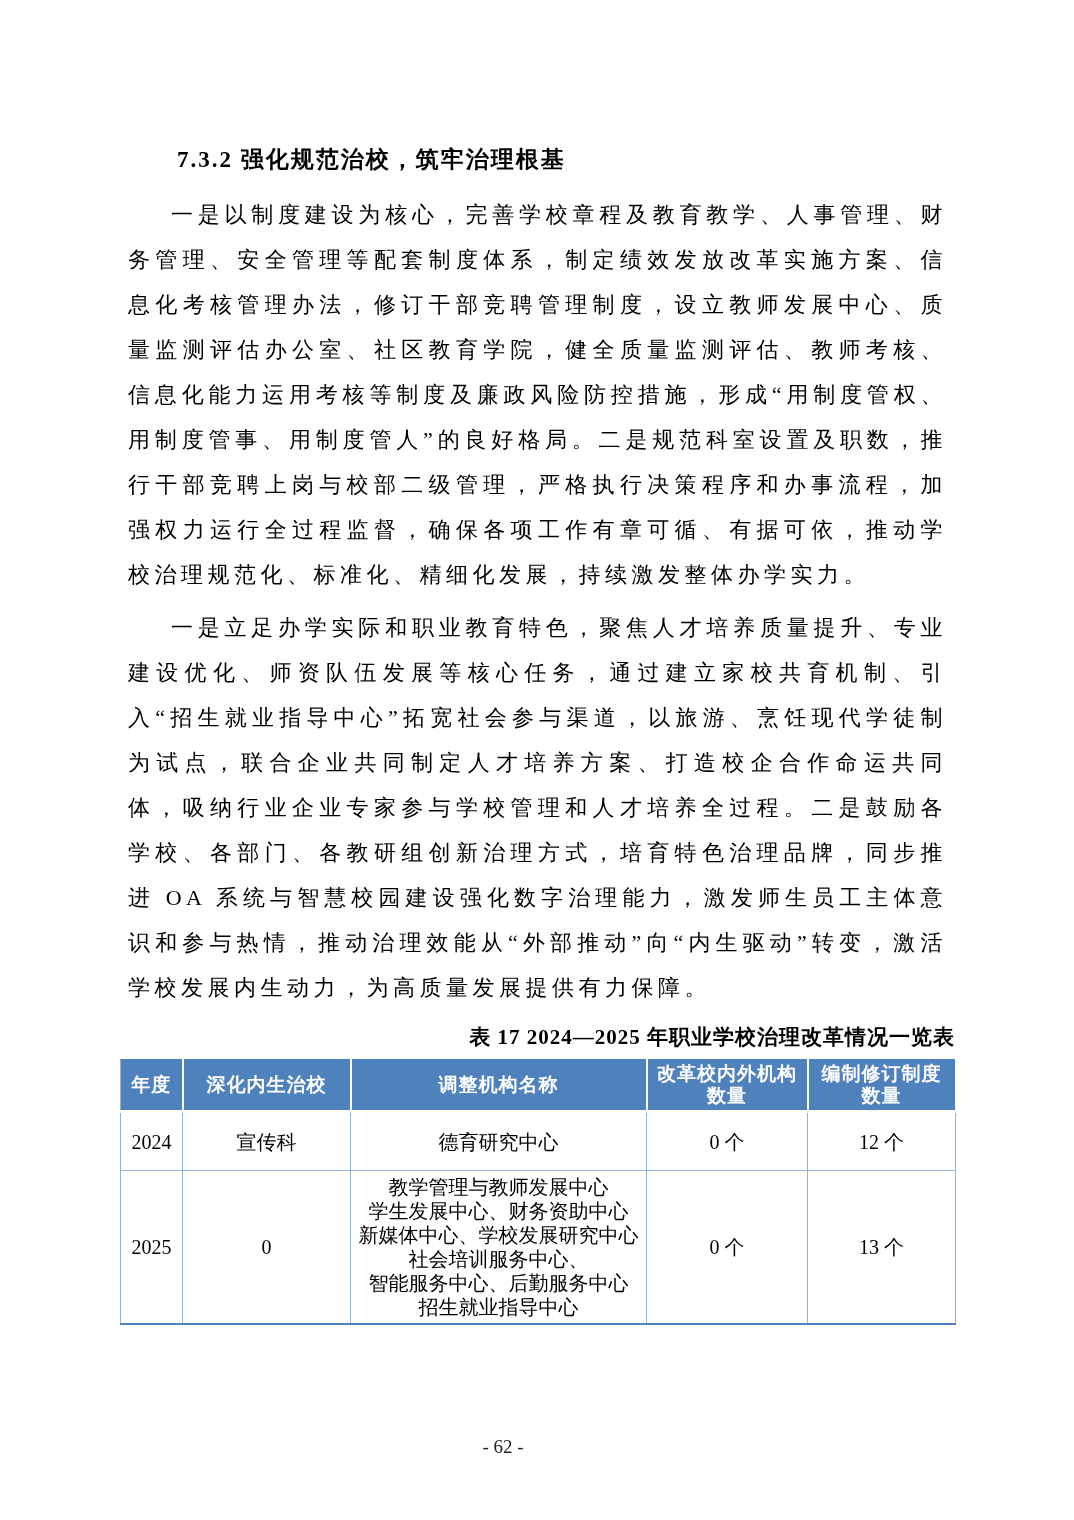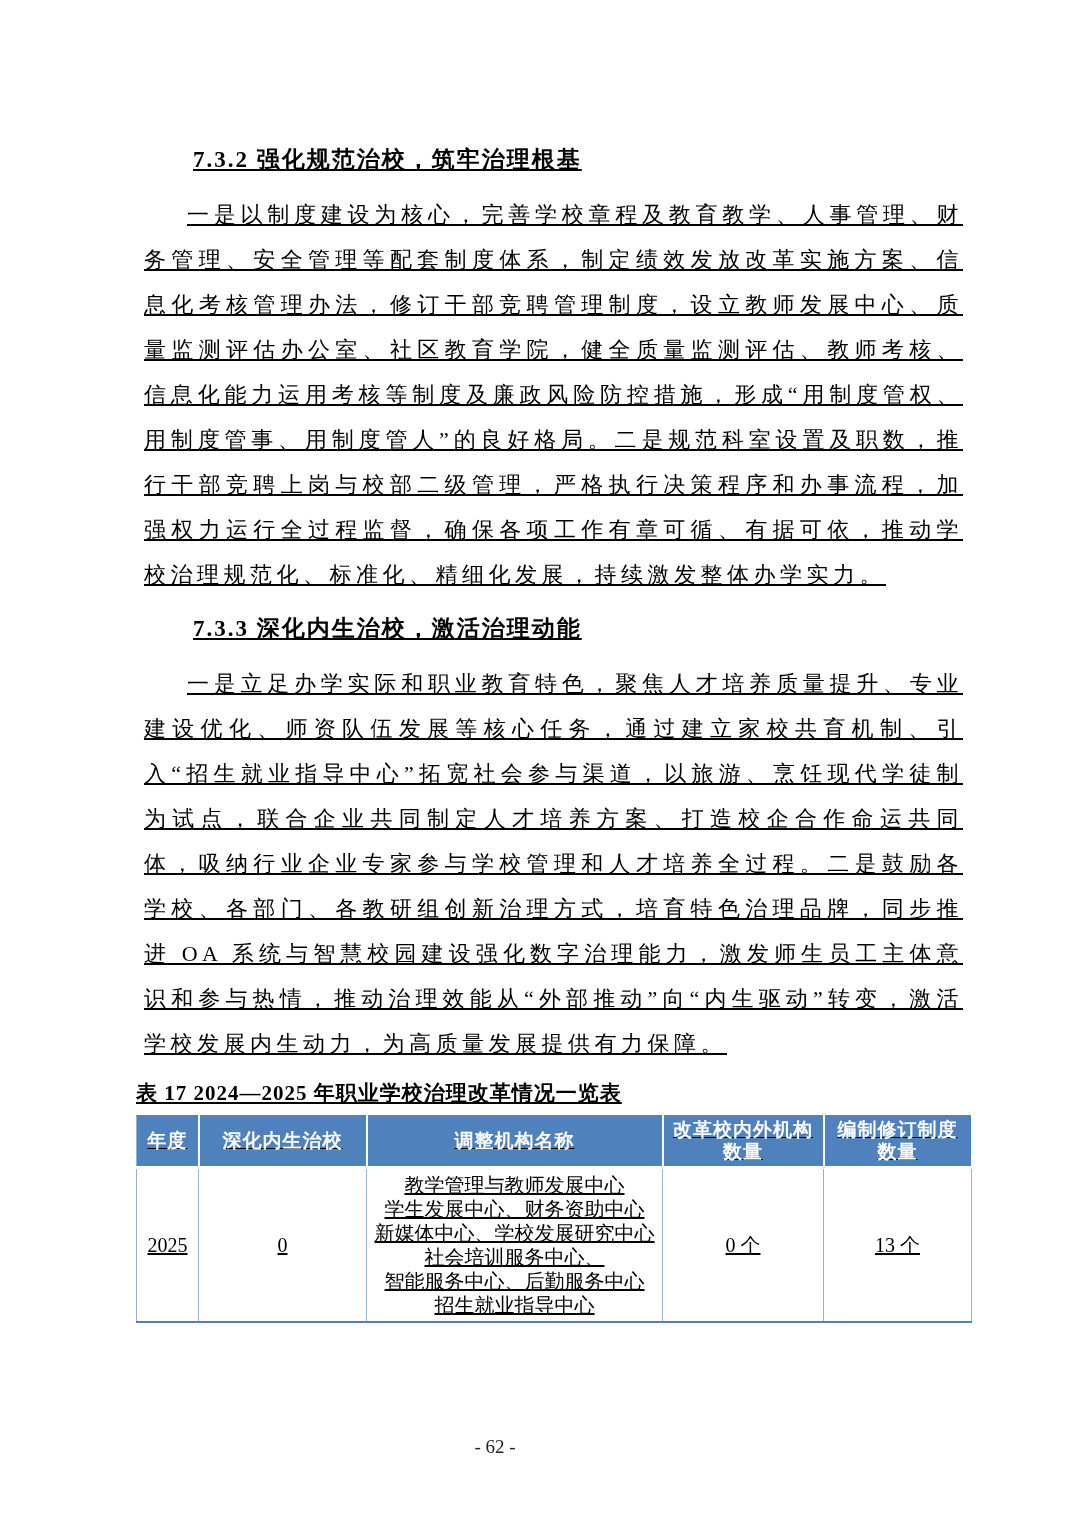--- a/index.html
+++ b/index.html
@@ -7,23 +7,22 @@
   body {
     width: 1074px; height: 1520px;
     position: relative;
     background: #ffffff;
     color: #000000;
     font-family: "Liberation Serif", "DejaVu Serif", serif;
     overflow: hidden;
   }
   .content {
     position: absolute;
-    top: 136px; left: 136px;
+    top: 136px; left: 120px;
     width: 835px;
-    text-decoration: underline;
   }
   .heading {
     font-size: 23px;
     font-weight: 700;
     line-height: 48px;
     margin: 0;
     padding-left: 57px;
     letter-spacing: 2px;
     white-space: nowrap;
   }
@@ -32,21 +31,21 @@
     line-height: 45px;
     margin: 8px;
     text-align: justify;
     text-indent: 43px;
     letter-spacing: 4.5px;
   }
   .table-caption {
     margin-top: 13px;
     font-size: 21px;
     font-weight: 700;
-    text-align: left;
+    text-align: right;
     line-height: 28px;
     letter-spacing: 1px;
   }
   table.reform-table {
     width: 835px;
     margin-top: 8px;
     border-collapse: collapse;
     table-layout: fixed;
     border-left: 1px solid var(--table-border, #95B3D7);
     border-right: 1px solid var(--table-border, #95B3D7);
@@ -75,37 +74,36 @@
     line-height: 24px;
     text-align: center;
     vertical-align: middle;
     padding: 4px 4px;
     border: 1px solid var(--table-border, #95B3D7);
   }
   table.reform-table tbody tr.first-row td { height: 59px; }
   table.reform-table tbody td.multiline { white-space: pre-line; }
   .page-footer {
     position: absolute;
-    top: 1436px; left: 8px;
+    top: 1436px; left: 16px;
     width: 974px;
     text-align: center;
     font-size: 19px;
     color: #222222;
   }
 </style>
 </head>
 <body>
 
 <div class="content">
 
   <h3 class="heading">7.3.2 强化规范治校，筑牢治理根基</h3>
 
   <p class="para">一是以制度建设为核心，完善学校章程及教育教学、人事管理、财务管理、安全管理等配套制度体系，制定绩效发放改革实施方案、信息化考核管理办法，修订干部竞聘管理制度，设立教师发展中心、质量监测评估办公室、社区教育学院，健全质量监测评估、教师考核、信息化能力运用考核等制度及廉政风险防控措施，形成“用制度管权、用制度管事、用制度管人”的良好格局。二是规范科室设置及职数，推行干部竞聘上岗与校部二级管理，严格执行决策程序和办事流程，加强权力运行全过程监督，确保各项工作有章可循、有据可依，推动学校治理规范化、标准化、精细化发展，持续激发整体办学实力。</p>
 
-  <h3 class="heading">7.3.3 深化内生治校，激活治理动能</h3>
 
   <p class="para">一是立足办学实际和职业教育特色，聚焦人才培养质量提升、专业建设优化、师资队伍发展等核心任务，通过建立家校共育机制、引入“招生就业指导中心”拓宽社会参与渠道，以旅游、烹饪现代学徒制为试点，联合企业共同制定人才培养方案、打造校企合作命运共同体，吸纳行业企业专家参与学校管理和人才培养全过程。二是鼓励各学校、各部门、各教研组创新治理方式，培育特色治理品牌，同步推进 OA 系统与智慧校园建设强化数字治理能力，激发师生员工主体意识和参与热情，推动治理效能从“外部推动”向“内生驱动”转变，激活学校发展内生动力，为高质量发展提供有力保障。</p>
 
   <div class="table-caption">表 17 2024—2025 年职业学校治理改革情况一览表</div>
 
   <table class="reform-table">
     <colgroup>
       <col style="width:62px">
       <col style="width:168px">
       <col style="width:296px">
@@ -117,20 +115,27 @@
         <th>年度</th>
         <th>深化内生治校</th>
         <th>调整机构名称</th>
         <th>改革校内外机构
 数量</th>
         <th>编制修订制度
 数量</th>
       </tr>
     </thead>
     <tbody>
+      <tr class="first-row">
+        <td>2024</td>
+        <td>宣传科</td>
+        <td>德育研究中心</td>
+        <td>0 个</td>
+        <td>12 个</td>
+      </tr>
       <tr>
         <td>2025</td>
         <td>0</td>
         <td class="multiline">教学管理与教师发展中心
 学生发展中心、财务资助中心
 新媒体中心、学校发展研究中心
 社会培训服务中心、
 智能服务中心、后勤服务中心
 招生就业指导中心</td>
         <td>0 个</td>

